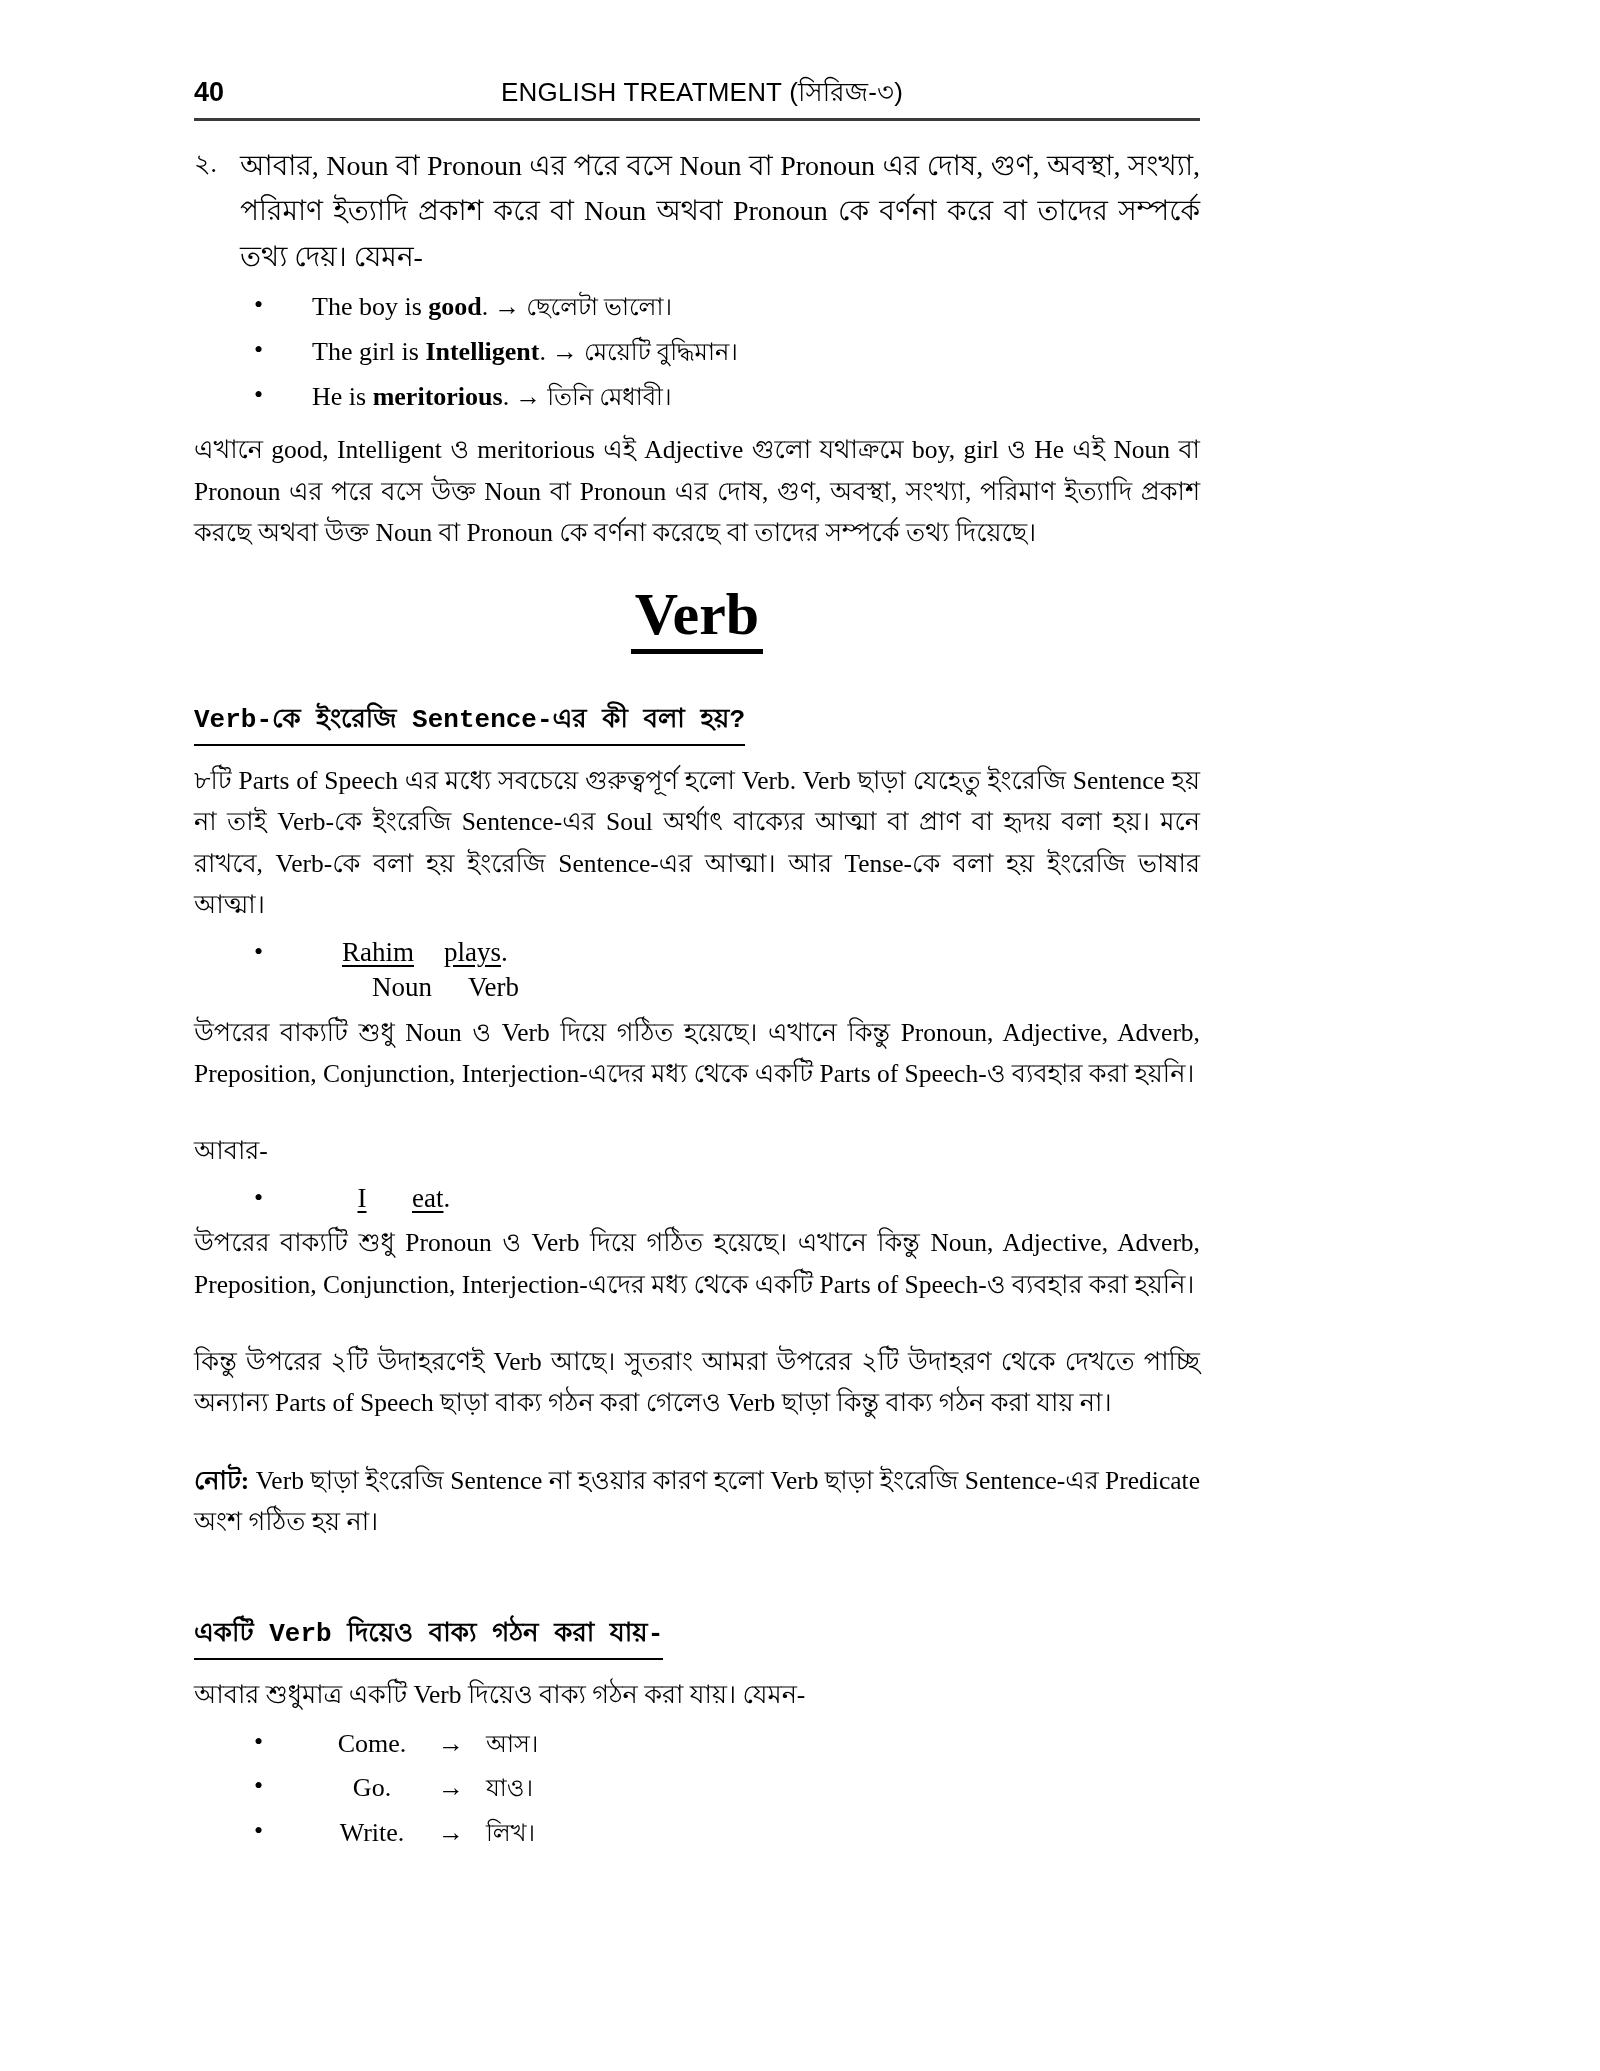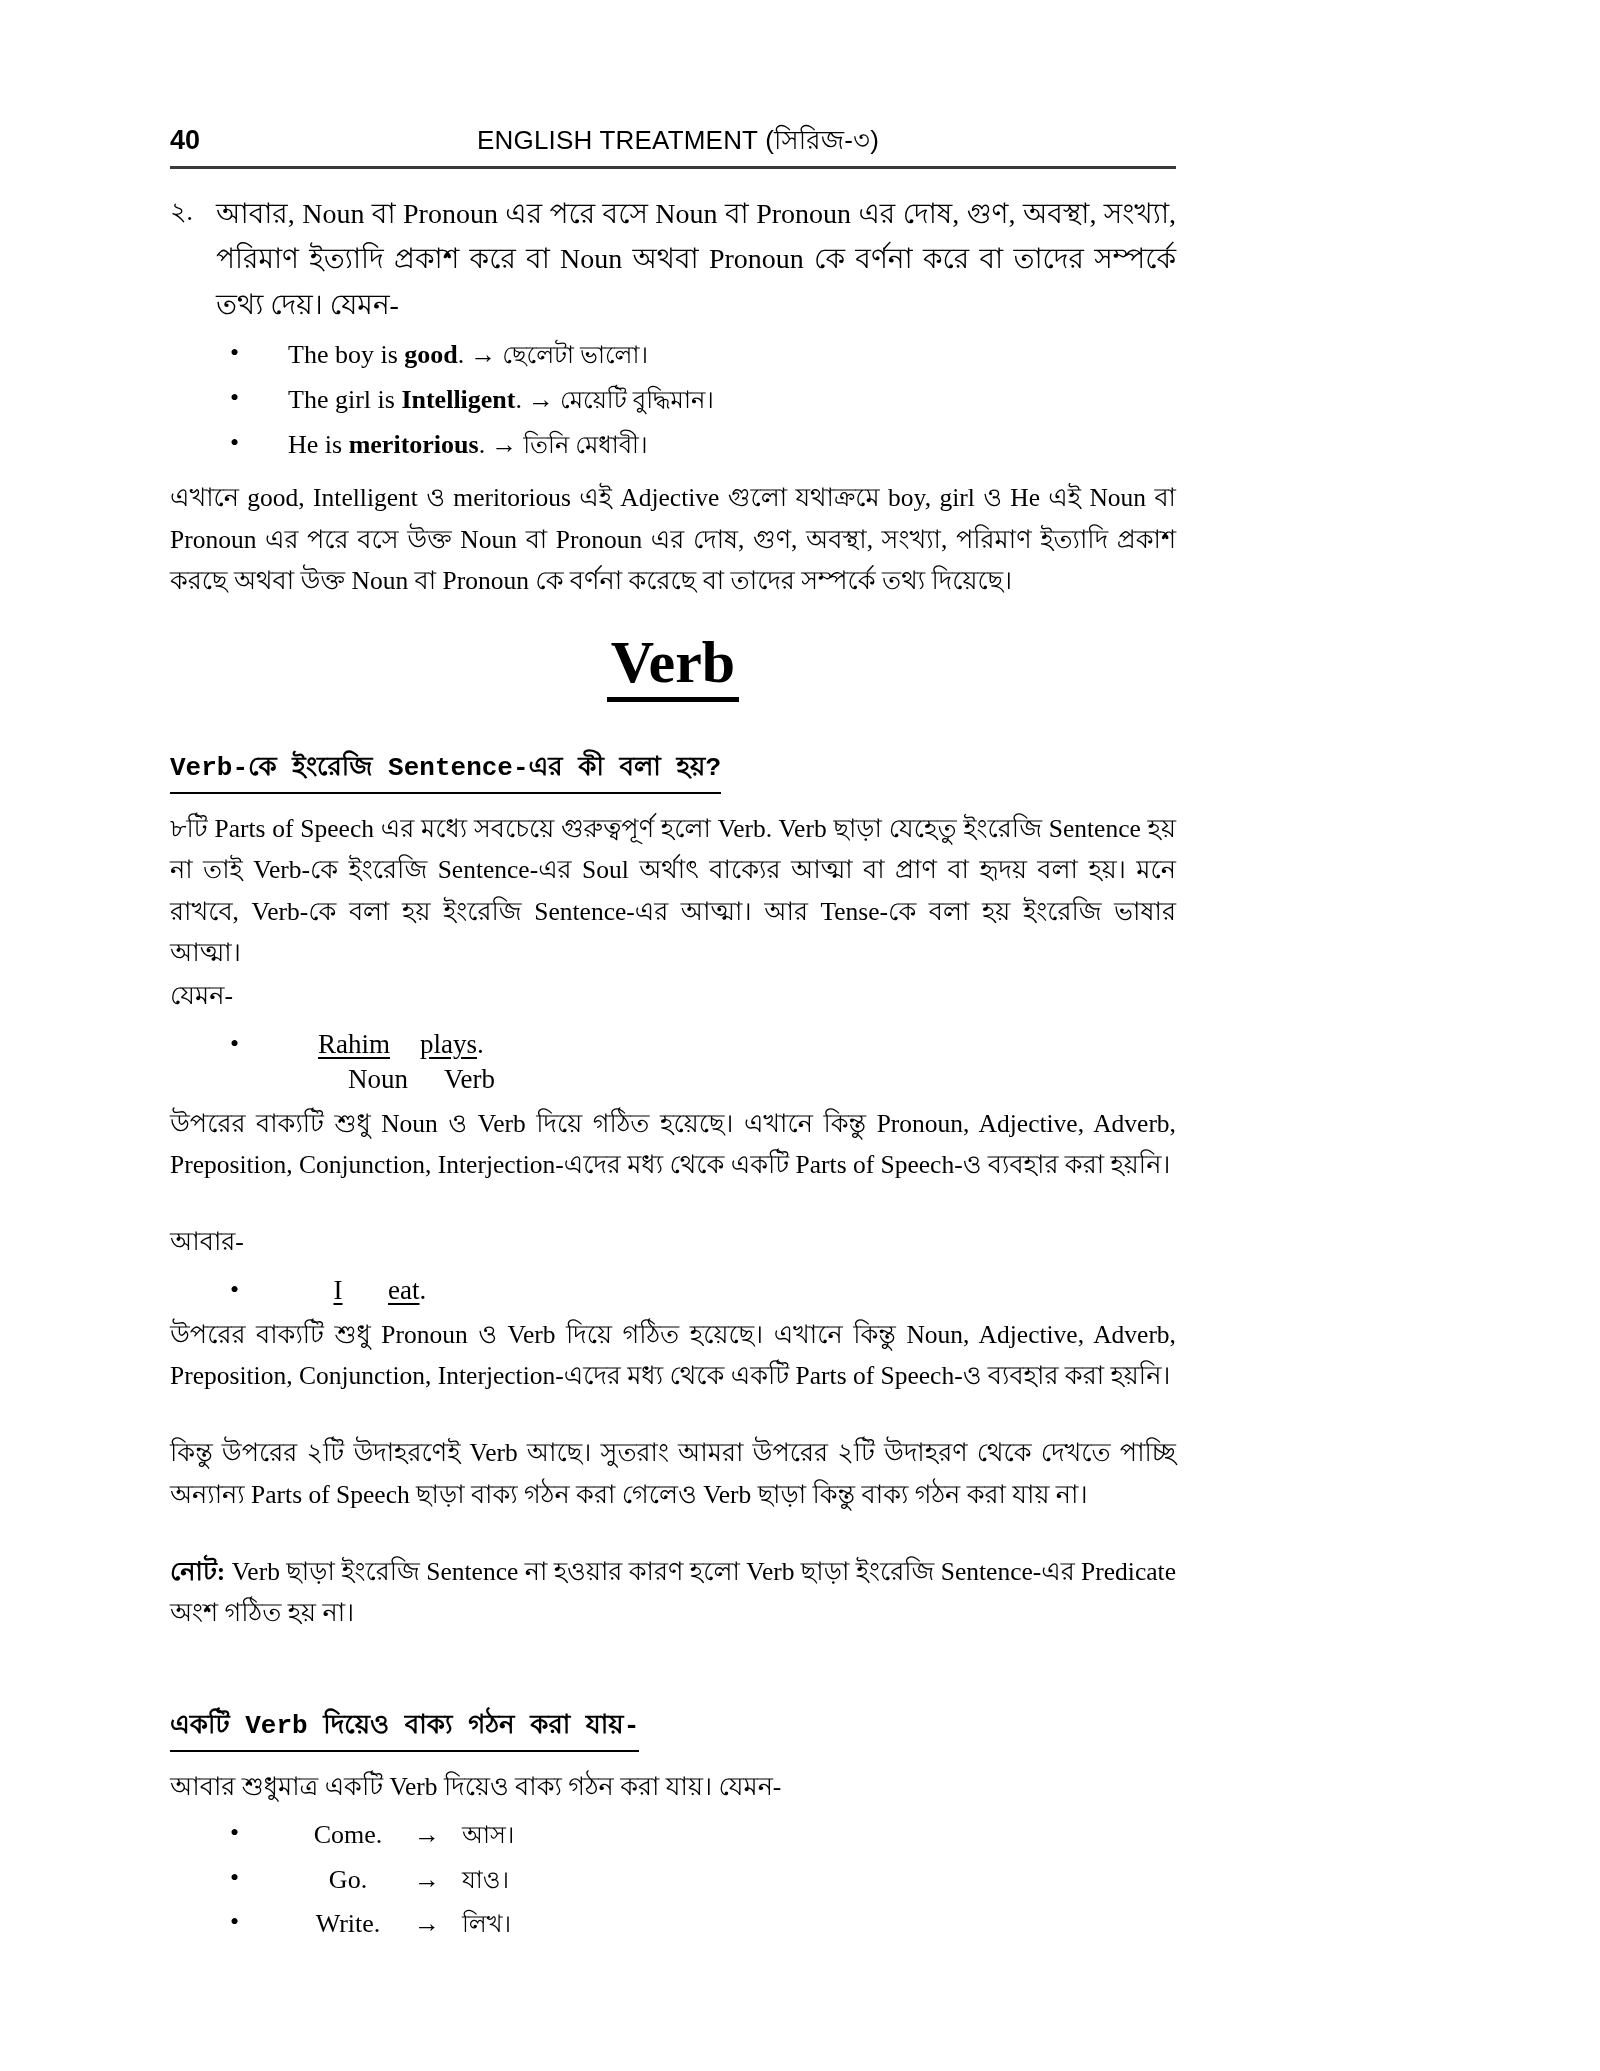--- a/index.html
+++ b/index.html
@@ -12,21 +12,22 @@
     height: 2071px;
     font-family: "Liberation Serif", "DejaVu Serif", serif;
     color: #000000;
     -webkit-font-smoothing: antialiased;
   }
   .page {
     position: relative;
     width: 1328px;
     height: 2071px;
     box-sizing: border-box;
-    padding: 120px 152px 0 170px;
+    padding: 72px 152px 0 170px;
+    margin-left: 24px;
   }
 
   
   .running-head {
     display: flex;
     align-items: baseline;
     height: 40px;
   }
   .folio {
     font-family: "Liberation Sans", sans-serif;
@@ -192,21 +193,20 @@
 
   <div class="section-title">
     <span>Verb</span>
   </div>
 
   <div class="sub-head-wrap">
     <span class="sub-head">Verb-কে ইংরেজি Sentence-এর কী বলা হয়?</span>
   </div>
 
   <p class="para">৮টি Parts of Speech এর মধ্যে সবচেয়ে গুরুত্বপূর্ণ হলো Verb. Verb ছাড়া যেহেতু ইংরেজি Sentence হয় না তাই Verb-কে ইংরেজি Sentence-এর Soul অর্থাৎ বাক্যের আত্মা বা প্রাণ বা হৃদয় বলা হয়। মনে রাখবে, Verb-কে বলা হয় ইংরেজি Sentence-এর আত্মা। আর Tense-কে বলা হয় ইংরেজি ভাষার আত্মা।</p>
-  <p class="para tight">যেমন-</p>
 
   <div class="example-block">
     <div class="example-line">
       <span class="ex-word ex-slot" style="width:132px">Rahim</span><span class="ex-word">plays</span><span>.</span>
     </div>
     <div class="ex-labels">
       <span class="ex-slot" style="width:132px; padding-left:24px">Noun</span><span>Verb</span>
     </div>
   </div>
 

